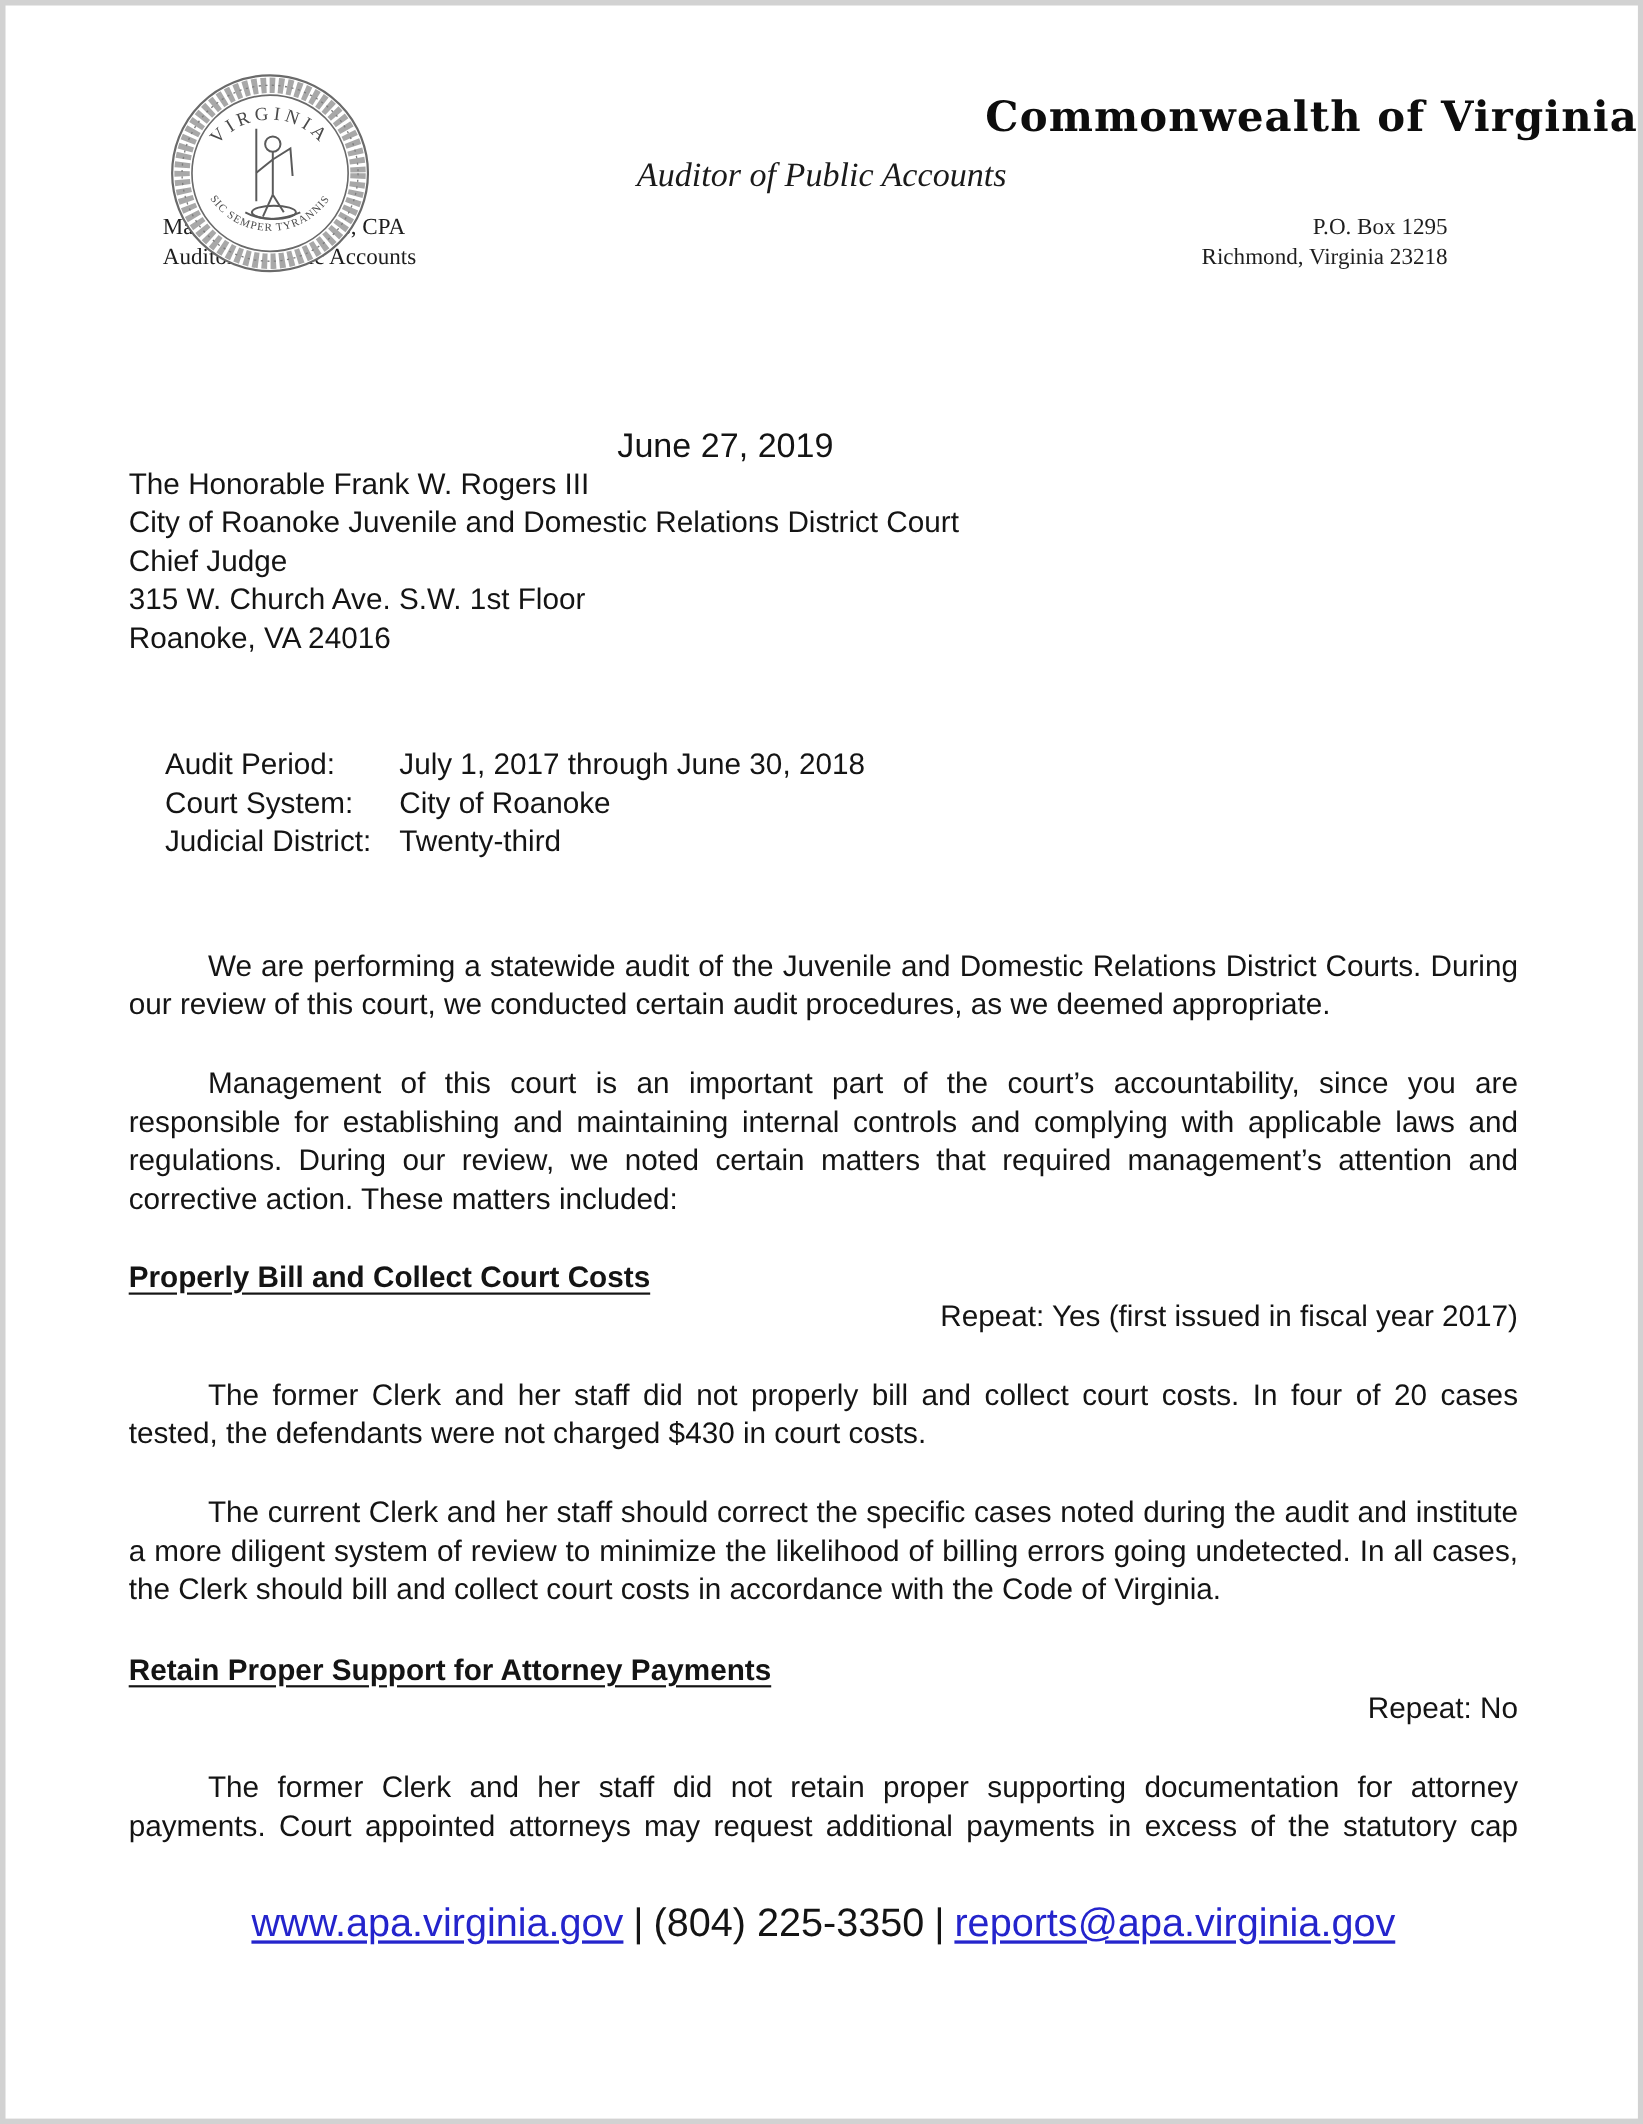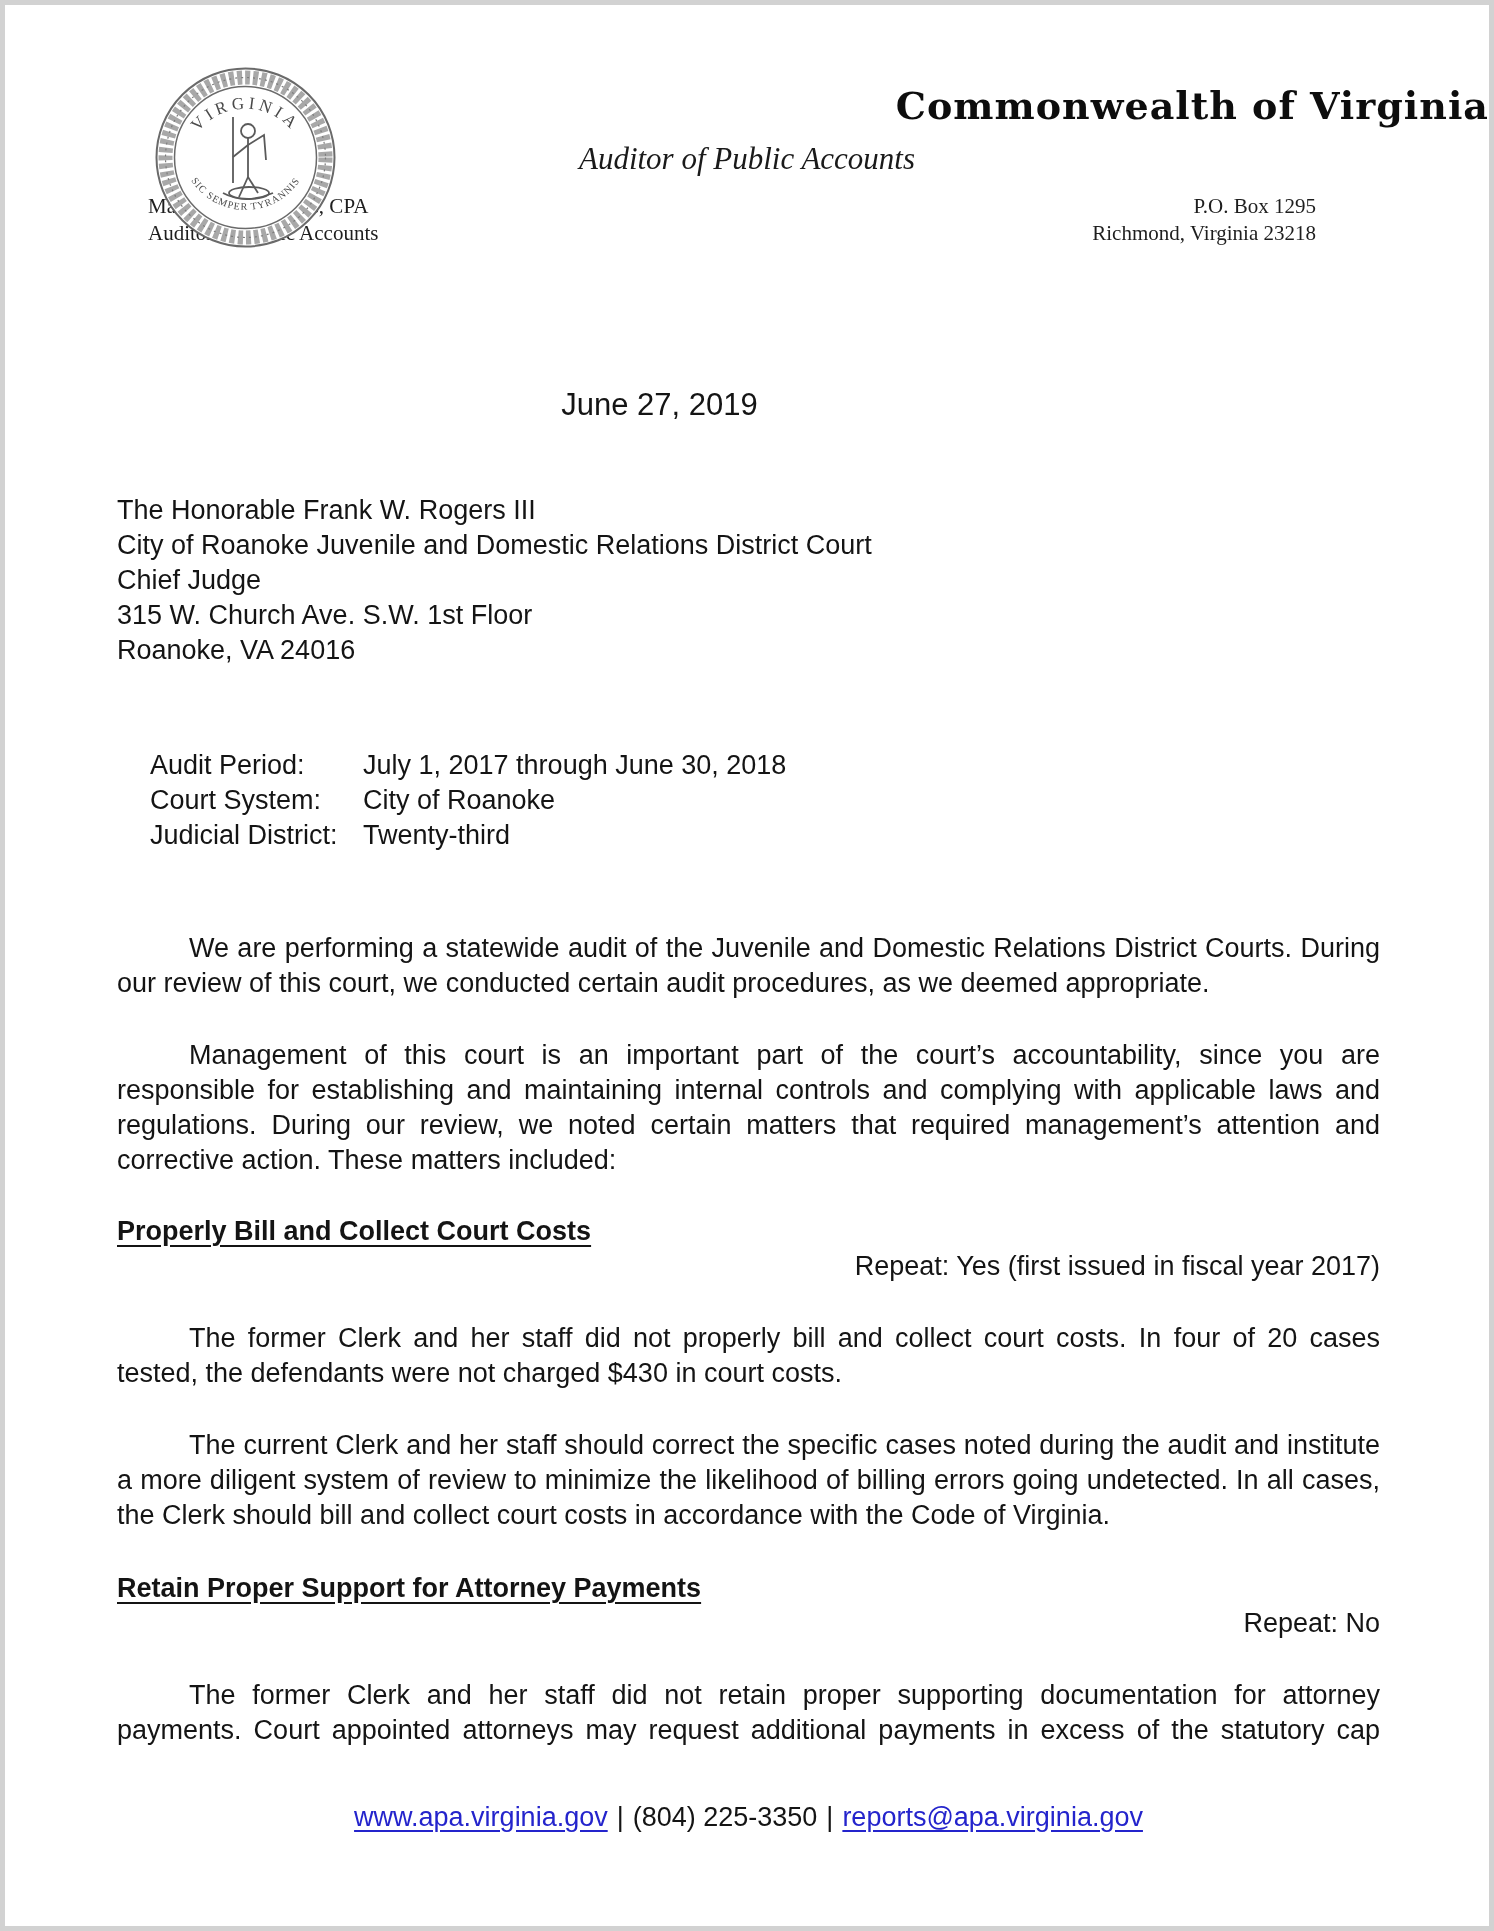--- a/index.html
+++ b/index.html
@@ -55,21 +55,21 @@
     margin-top: 140px;
     text-align: center;
     padding-right: 175px;
     font-size: 31px;
   }
   .content {
     padding: 0 109px 0 112px;
     font-size: 27px;
     line-height: 35px;
   }
-  .recipient { margin-top: 70px; }
+  .recipient { }
   .audit-info {
     margin-top: 80px;
     display: grid;
     grid-template-columns: 213px 1fr;
     row-gap: 0;
     margin-left: 33px;
   }
   .para {
     text-align: justify;
     text-indent: 72px;
@@ -83,21 +83,21 @@
     text-decoration: underline;
     text-underline-offset: 5px;
   }
   .finding-head.second { margin-top: 38px; }
   .repeat-line { margin-top: 0; text-align: right; }
 
   
   .footer {
     margin-top: 52px;
     text-align: center;
-    font-size: 27px;
+    font-size: 36px;
   }
   .footer a {
     text-decoration: underline;
     text-underline-offset: 4px;
     cursor: pointer;
   }
   .footer .sep { color: #141414; margin: 0 9px; }
 
   
   .seal text { font-family: "Liberation Serif", serif; fill: #4a4a4a; }

